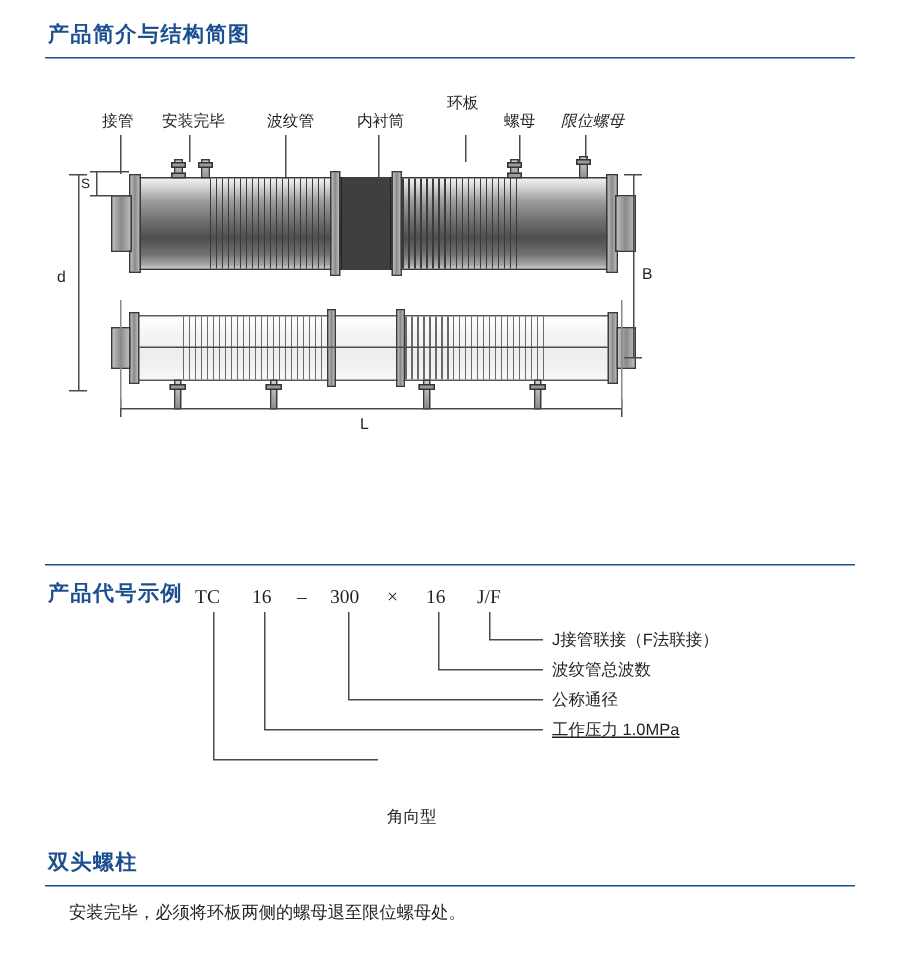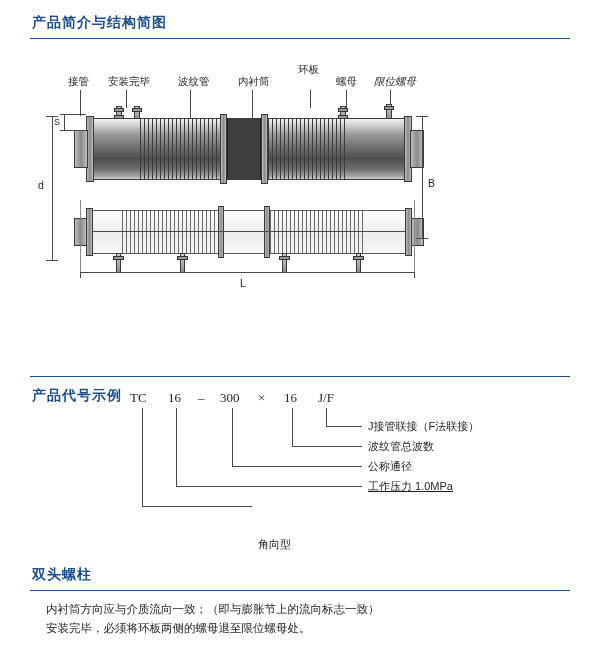--- a/index.html
+++ b/index.html
@@ -249,17 +249,16 @@
     <div class="code-note" style="left:338px; top:67px;">波纹管总波数</div>
     <div class="code-note" style="left:338px; top:87px;">公称通径</div>
     <div class="code-note" style="left:338px; top:107px;text-decoration:underline;">工作压力 1.0MPa</div>
     <div class="code-note" style="left:228px; top:117px;margin-top:48px;">角向型</div>
   </div>
 
   <div class="section-title" style="left:32px; top:566px;">双头螺柱</div>
   <div class="heading-rule" style="left:30px; top:590px; width:540px;"></div>
 
   <div id="install-notes">
-    <div class="note-line">内衬筒方向应与介质流向一致；（即与膨胀节上的流向标志一致）</div>
     <div class="note-line">安装完毕，必须将环板两侧的螺母退至限位螺母处。</div>
   </div>
 
 </div>
 
 </body></html>

